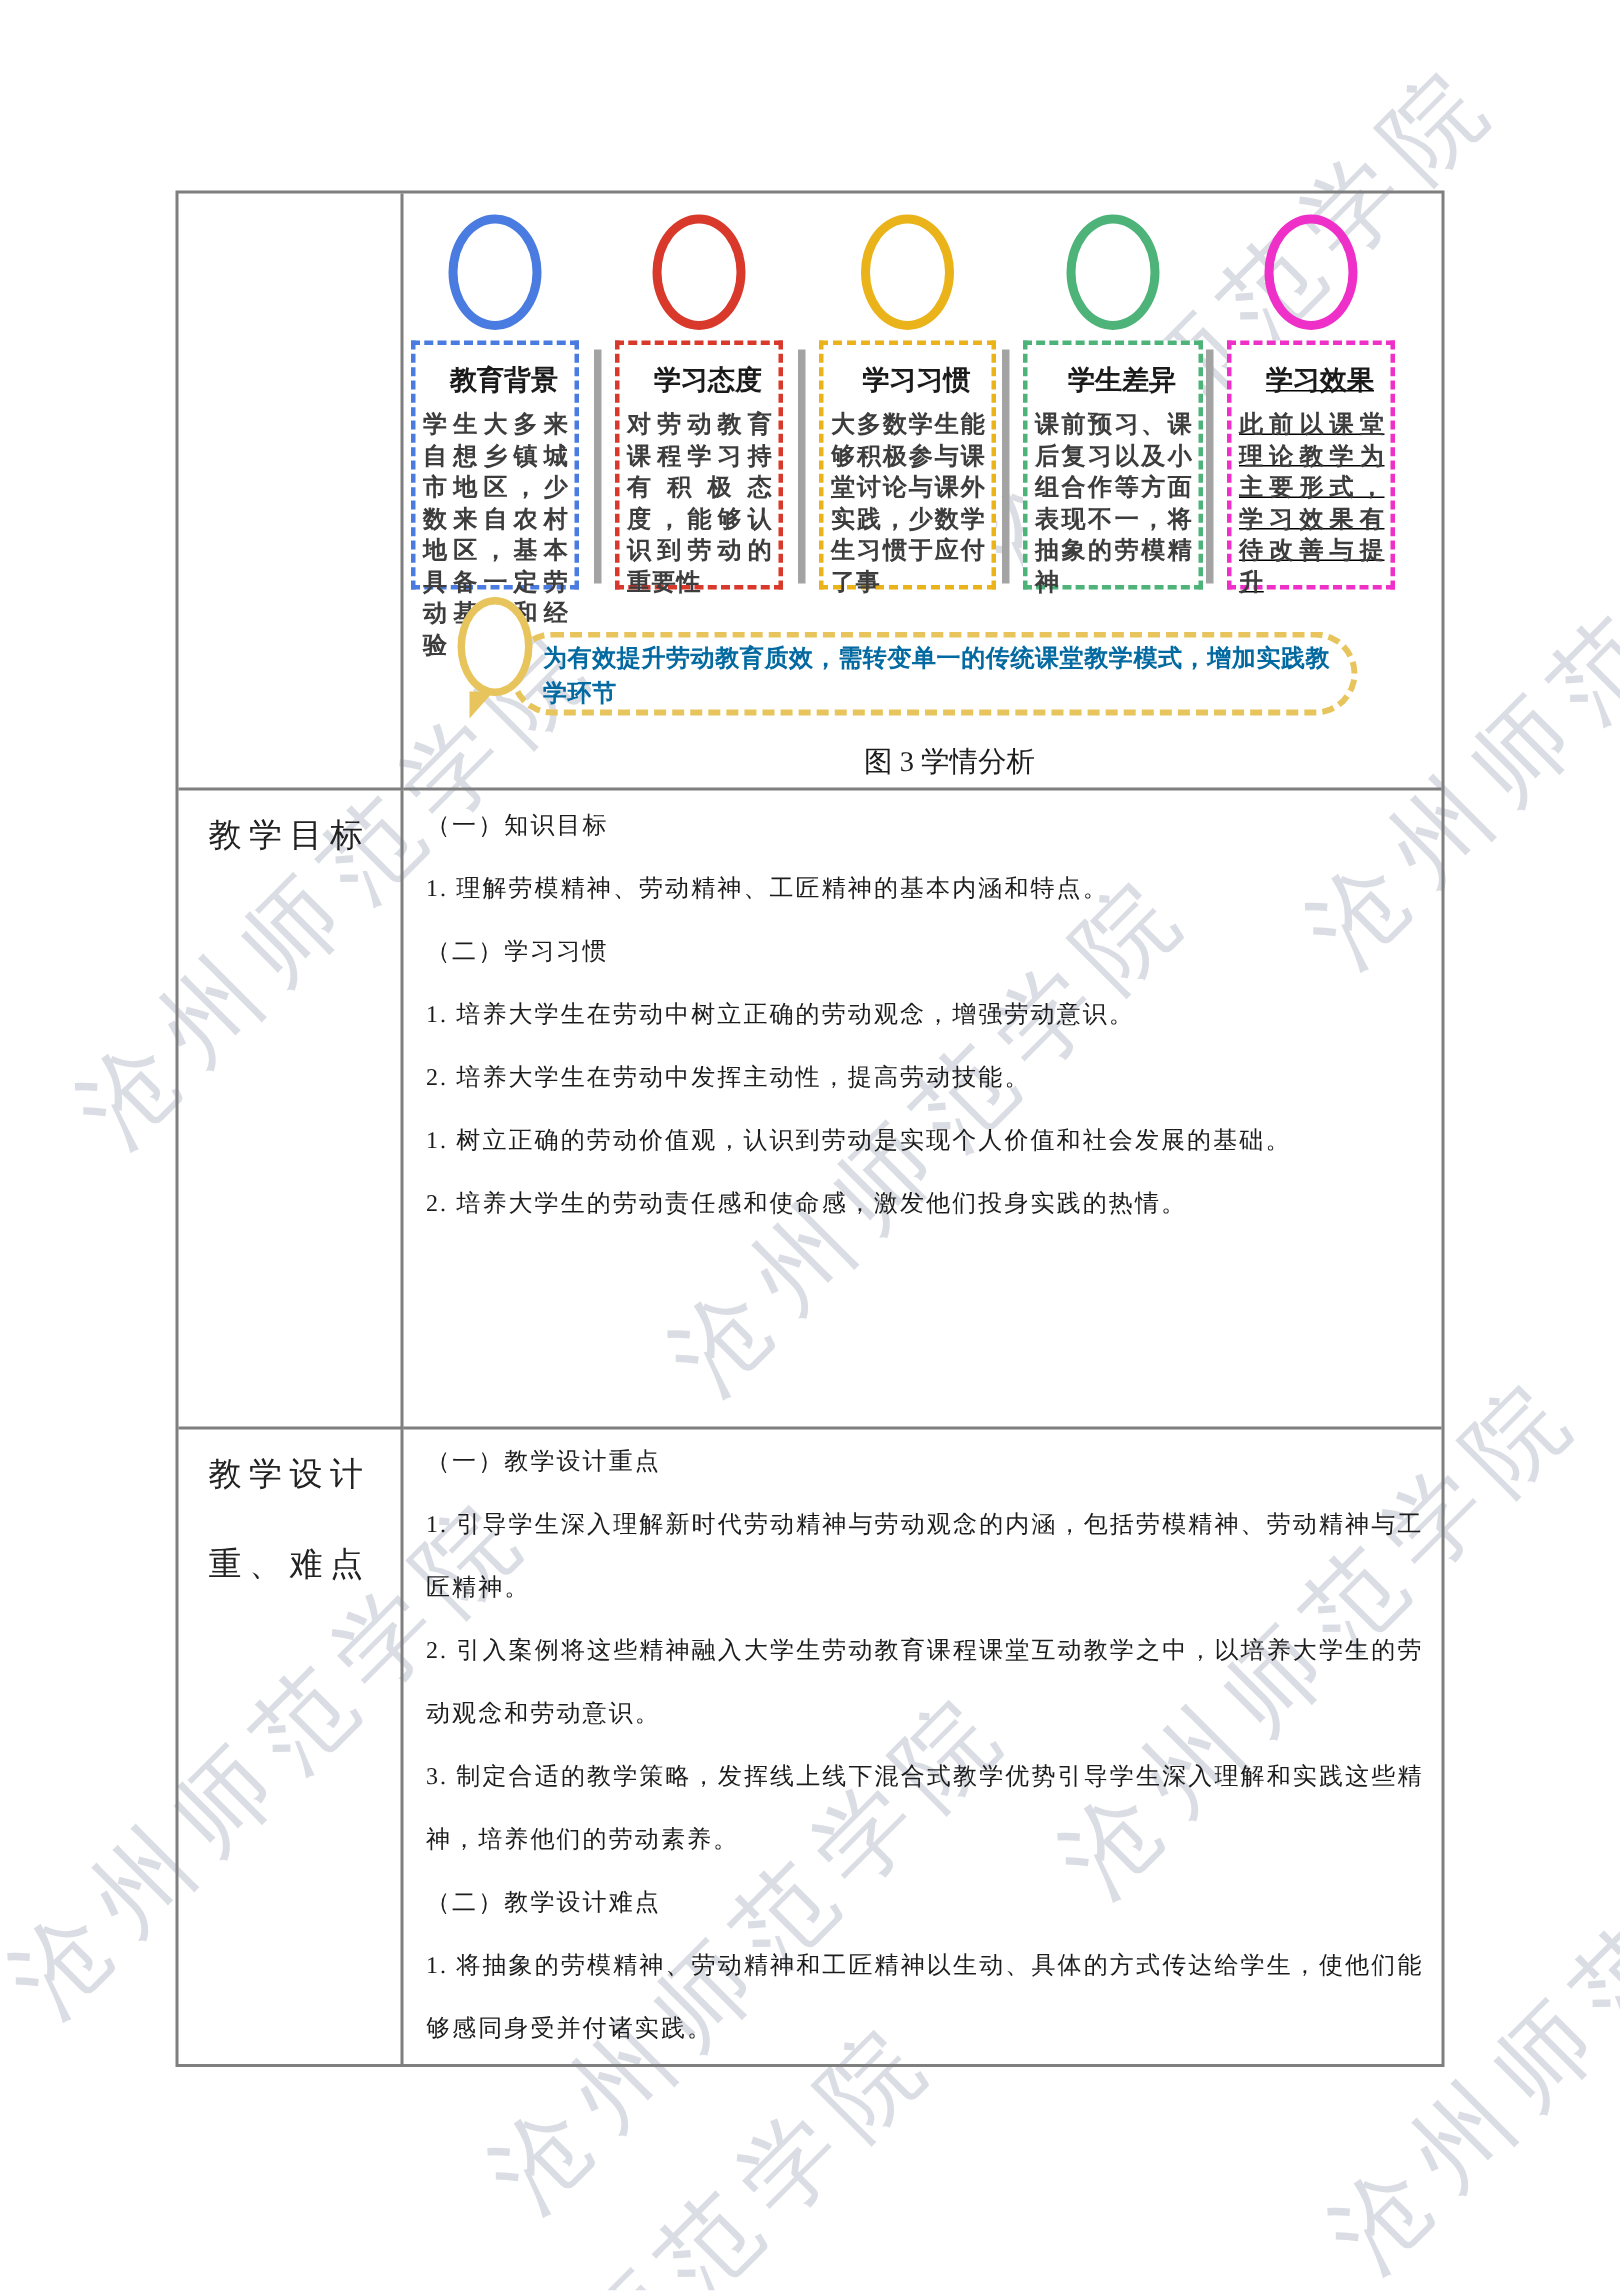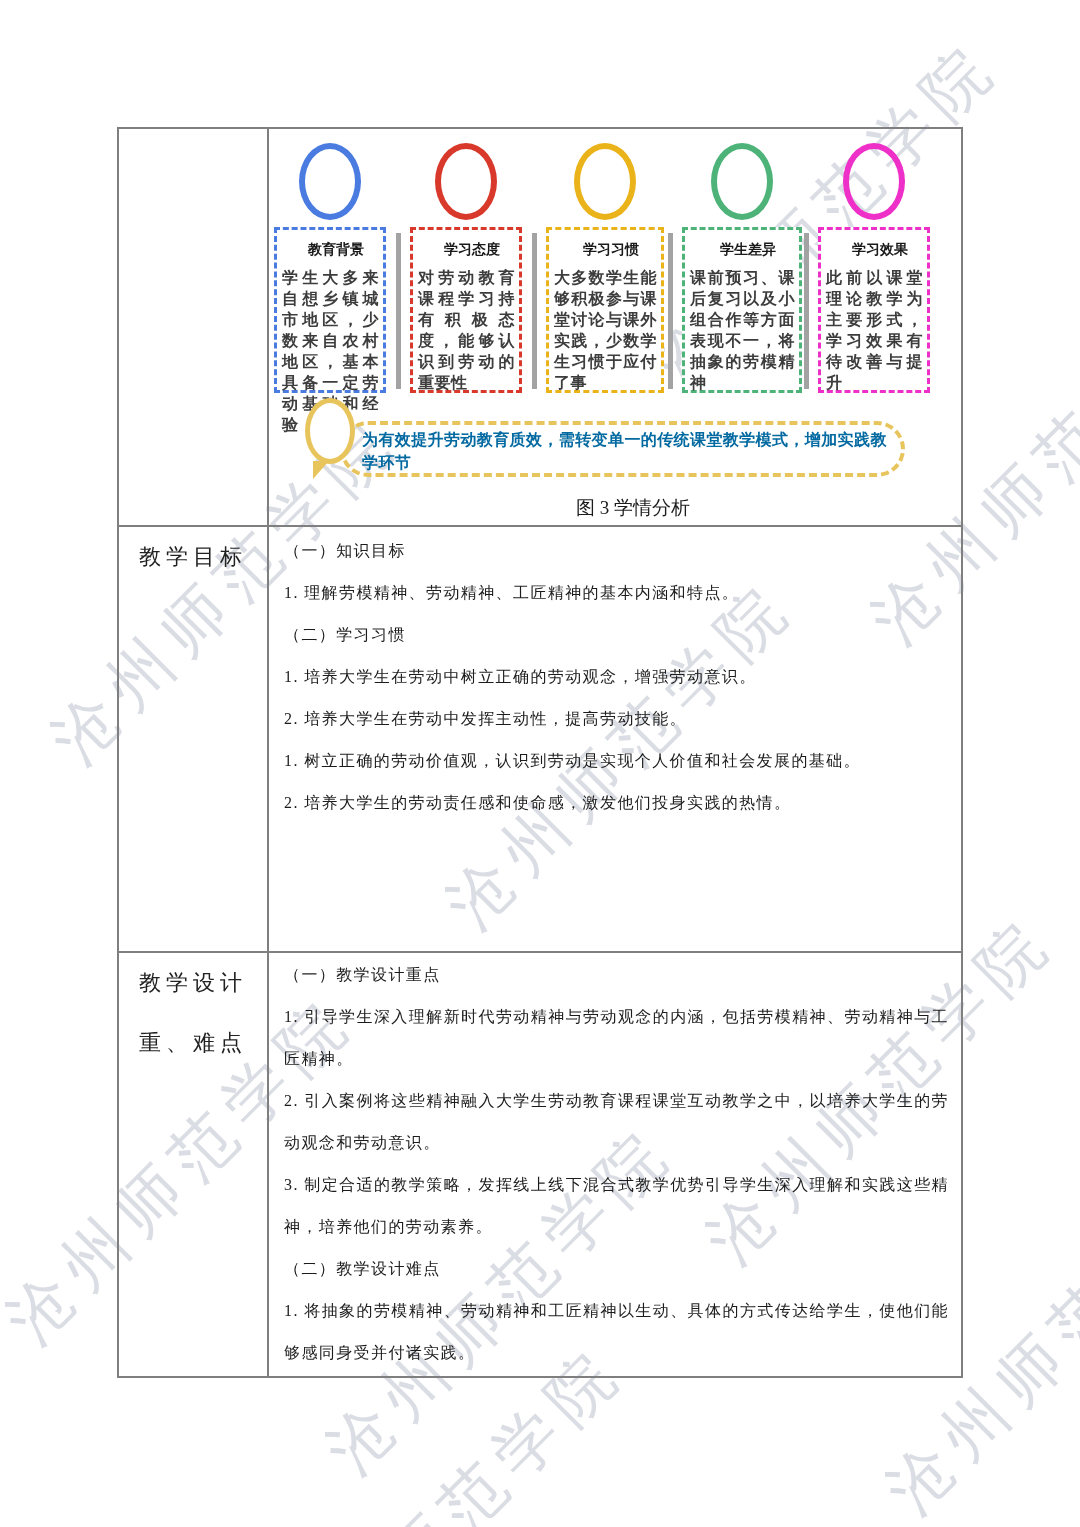--- a/index.html
+++ b/index.html
@@ -62,21 +62,21 @@
   .fig-box {
     position: absolute; top: 98px; left: 0;
     width: 112px; height: 166px;
     border: 3px dashed #888;
     background: #ffffff;
     font-family: "Liberation Sans", "DejaVu Sans", sans-serif;
   }
   .fig-box-title {
     margin-top: 11px;
     text-align: center;
-    font-size: 14px; font-weight: 700; color: #1a1a1a; padding-left: 12px;
+    font-size: 18px; font-weight: 700; color: #1a1a1a; padding-left: 12px;
   }
   .fig-box-text {
     margin-top: 8px;
     padding: 0 4px 0 5px;
     font-size: 16px; font-weight: 600; color: #3d3d3d;
     line-height: 21px;
     text-align: justify;
     letter-spacing: 0.5px;
   }
   .vbar {
@@ -188,21 +188,21 @@
           <div class="fig-circle" style="left: 29px; border-color: rgb(77, 179, 120);"></div>
           <div class="fig-box" style="width: 120px; border-color: rgb(77, 179, 120);">
             <div class="fig-box-title">学生差异</div>
             <div class="fig-box-text">课前预习、课后复习以及小组合作等方面表现不一，将抽象的劳模精神</div>
           </div>
         </div>
         <div class="vbar" style="left:535px;"></div>
 
         <div class="fig-col" style="left:549px;">
           <div class="fig-circle" style="border-color: rgb(238, 47, 200);"></div>
-          <div class="fig-box" style="border-color: rgb(238, 47, 200);">
+          <div class="fig-box" style="border-color: rgb(238, 47, 200); text-decoration: underline;">
             <div class="fig-box-title">学习效果</div>
             <div class="fig-box-text">此前以课堂理论教学为主要形式，学习效果有待改善与提升</div>
           </div>
         </div>
 
         <div class="bubble-tail"></div>
         <div class="bubble"></div>
         <div class="callout">
           <div class="callout-text">为有效提升劳动教育质效，需转变单一的传统课堂教学模式，增加实践教学环节</div>
         </div>

